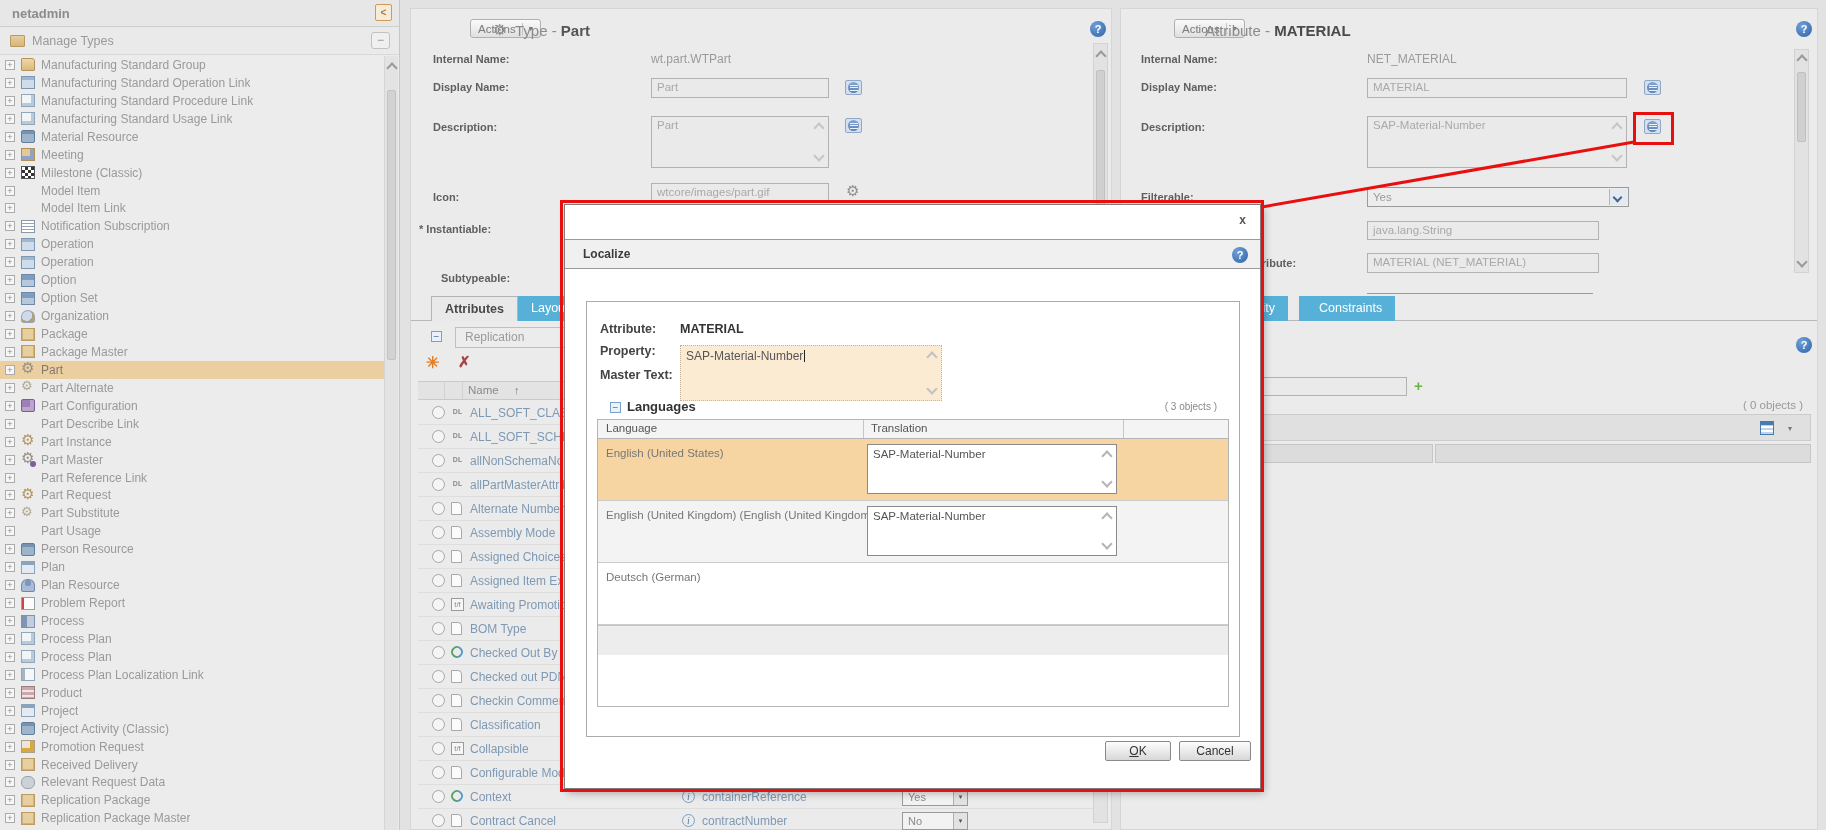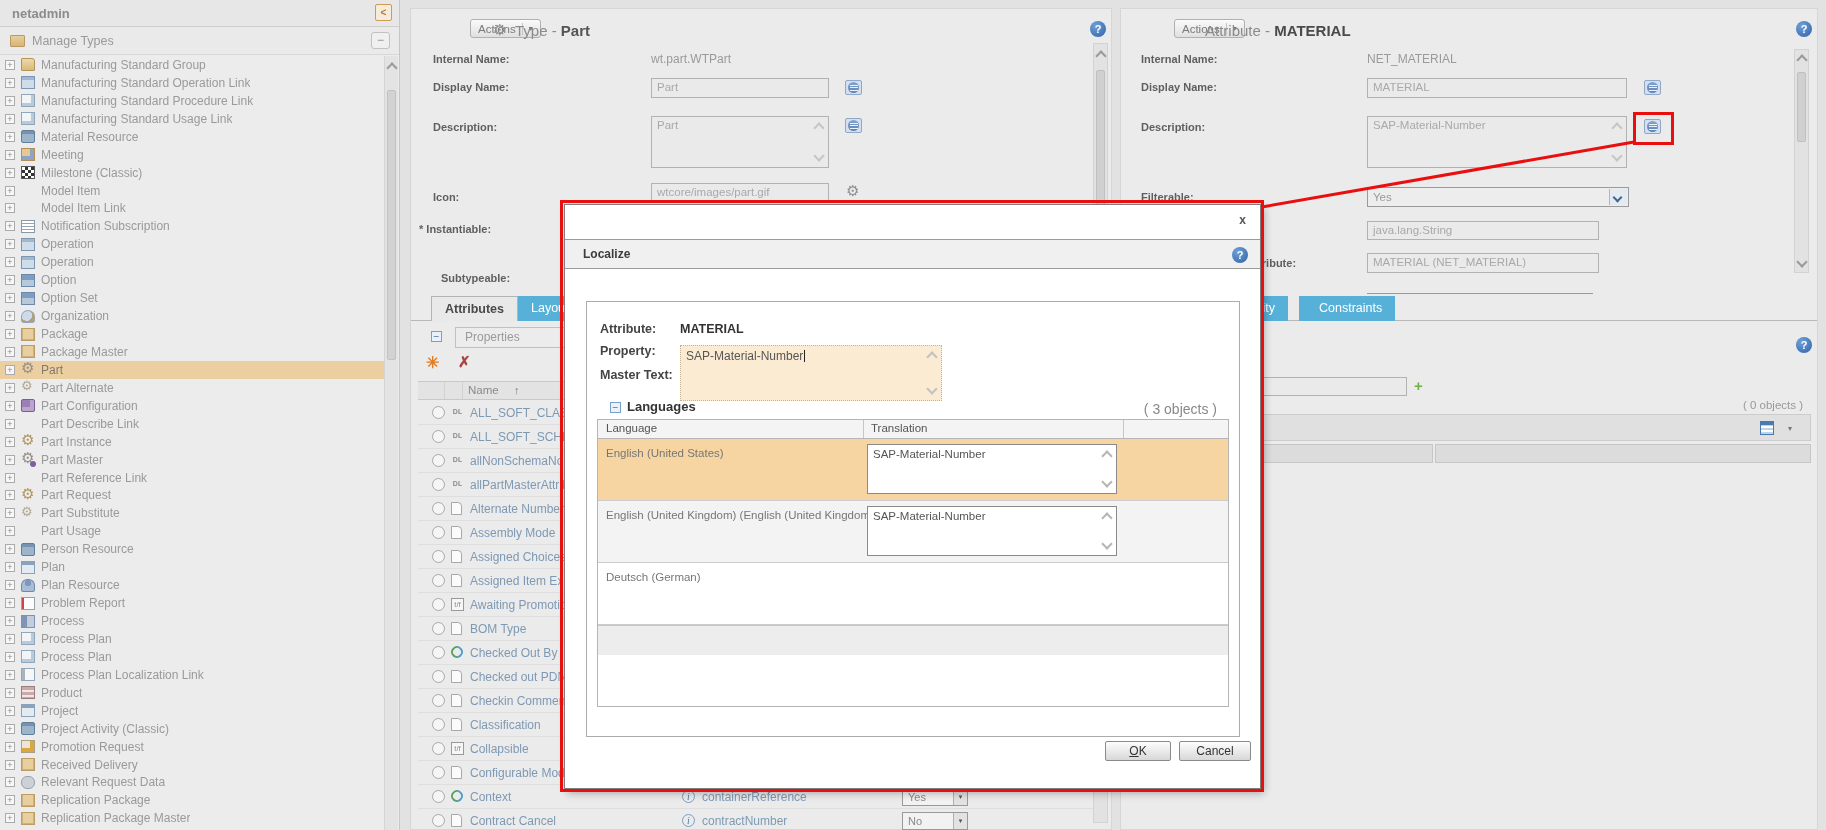--- a/index.html
+++ b/index.html
@@ -159,21 +159,21 @@
 #dlg-title { position: absolute; left: 18px; top: 7px; font-size: 12px; font-weight: bold; color: #3c3c3c; }
 #dlg-help { right: 12px; top: 7px; }
 #dlg-panel { position: absolute; left: 21px; top: 96px; width: 654px; height: 436px; border: 1px solid #ababab; background: #fff; }
 .dlabel { position: absolute; font-size: 12.5px; font-weight: bold; color: #444; }
 .dvalue { position: absolute; font-size: 12.5px; font-weight: bold; color: #333; }
 #dlg-master-txa { position: absolute; left: 93px; top: 43px; width: 262px; height: 56px; background: #fcebd3; border: 1px dotted #c8b294; font-size: 12px; color: #555; padding: 3px 5px; }
 #dlg-master-txa .sa { border-color: #c2c2c2; }
 .caret { display: inline-block; width: 1px; height: 12px; background: #222; margin-left: 1px; vertical-align: -2px; }
 #dlg-lang-min { position: absolute; left: 23px; top: 100px; }
 #dlg-lang-title { position: absolute; left: 40px; top: 97px; font-size: 13px; font-weight: bold; color: #333; }
-#dlg-objects { position: absolute; right: 22px; top: 99px; font-size: 14px; color: #888; }
+#dlg-objects { position: absolute; right: 22px; top: 99px; font-size: 10px; color: #888; }
 #dlg-table { position: absolute; left: 10px; top: 117px; width: 632px; height: 288px; border: 1px solid #b5b5b5; }
 #dlg-tb-toolbar { position: relative; height: 27px; background: #fbfbfb; border-bottom: 1px solid #cfcfcf; }
 #dlg-search { position: absolute; right: 27px; top: 4px; width: 97px; height: 19px; border: 1px solid #9a9a9a; font-size: 11px; color: #666; padding: 0 4px; font-family: "Liberation Sans", sans-serif; }
 #dlg-search::placeholder { color: #999; }
 #dlg-mag { position: absolute; right: 5px; top: 4px; width: 19px; height: 19px; border: 1px solid #b5a478; background: #f4edda; border-radius: 2px; cursor: pointer; }
 #dlg-mag::before { content: ""; position: absolute; left: 3px; top: 3px; width: 7px; height: 7px; border: 2px solid #8a7a4a; border-radius: 50%; }
 #dlg-mag::after { content: ""; position: absolute; right: 2px; bottom: 4px; width: 6px; height: 2px; background: #8a7a4a; transform: rotate(45deg); }
 #dlg-tb-head { position: relative; height: 19px; background: #f4f4f4; border-bottom: 1px solid #b5b5b5; font-size: 11.5px; color: #555; }
 #dlg-tb-head .h1 { position: absolute; left: 8px; top: 2px; }
 #dlg-tb-head .h2 { position: absolute; left: 273px; top: 2px; }
@@ -457,21 +457,21 @@
     <span class="inp" id="m-icon-inp">wtcore/images/part.gif</span>
     <span class="gearic" id="m-icon-gear">⚙</span>
     <span class="flabel" style="left:8px;top:214px">* Instantiable:</span>
     <span class="flabel" style="left:30px;top:263px">Subtypeable:</span>
 
     <span class="tab" id="tab-attributes">Attributes</span>
     <span class="tab blue" id="tab-layouts">Layouts</span>
     <span class="tabline"></span>
 
     <span class="secmin" id="m-sec-min">−</span>
-    <span id="m-sec-box">Properties</span>
+    <span id="m-sec-box">Replication</span>
     <span id="m-new">✳</span>
     <span id="m-del">✗</span>
 
     <div id="m-thead">
       <span class="hc" style="left:0;width:27px"></span>
       <span class="hc" style="left:27px;width:18px"></span>
       <span id="m-th-name">Name</span>
       <span id="m-sort">↑</span>
     </div>
     <div id="m-rows">

